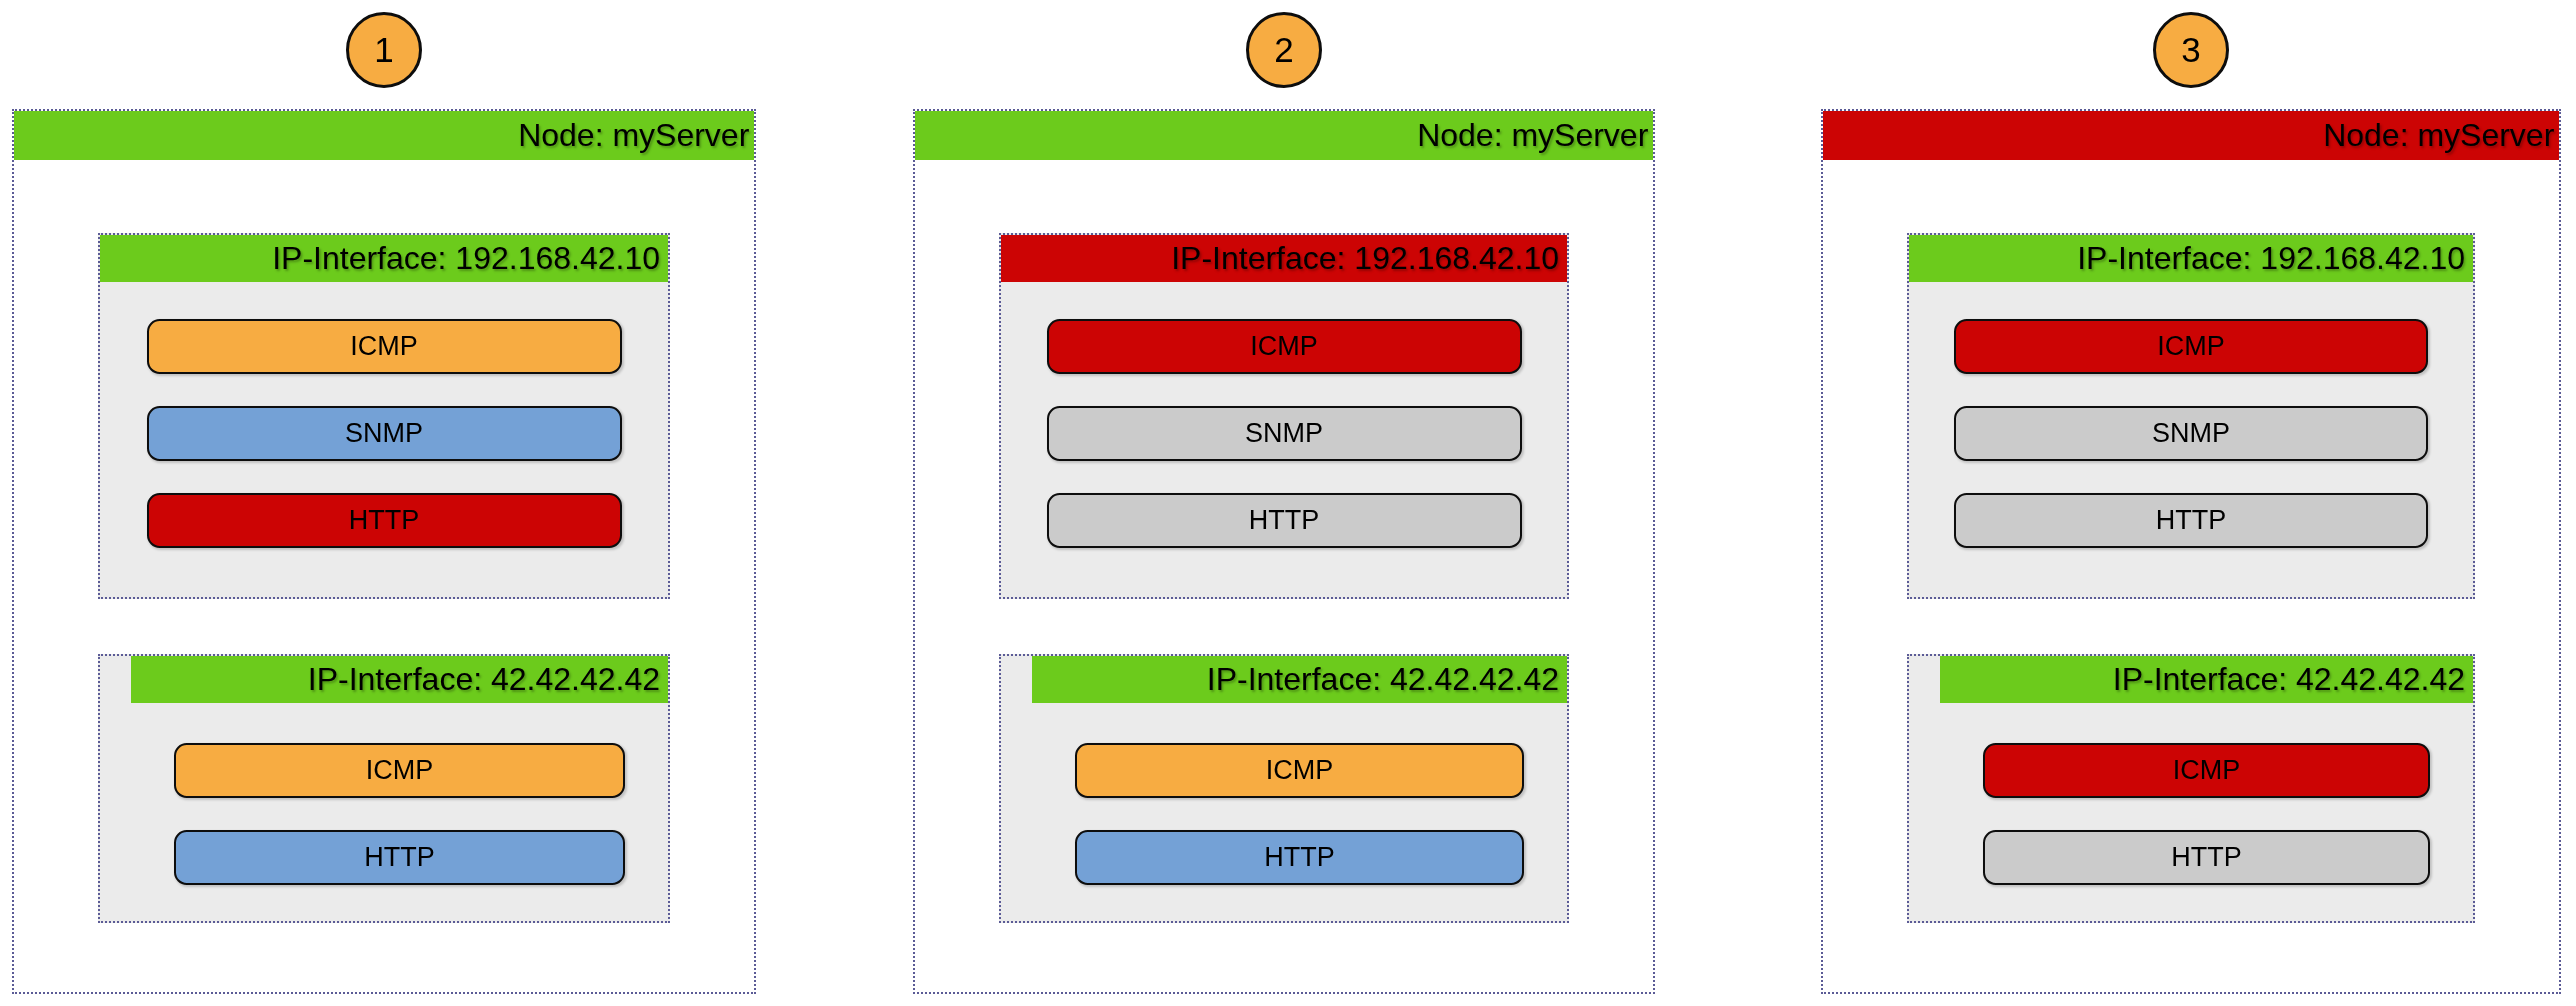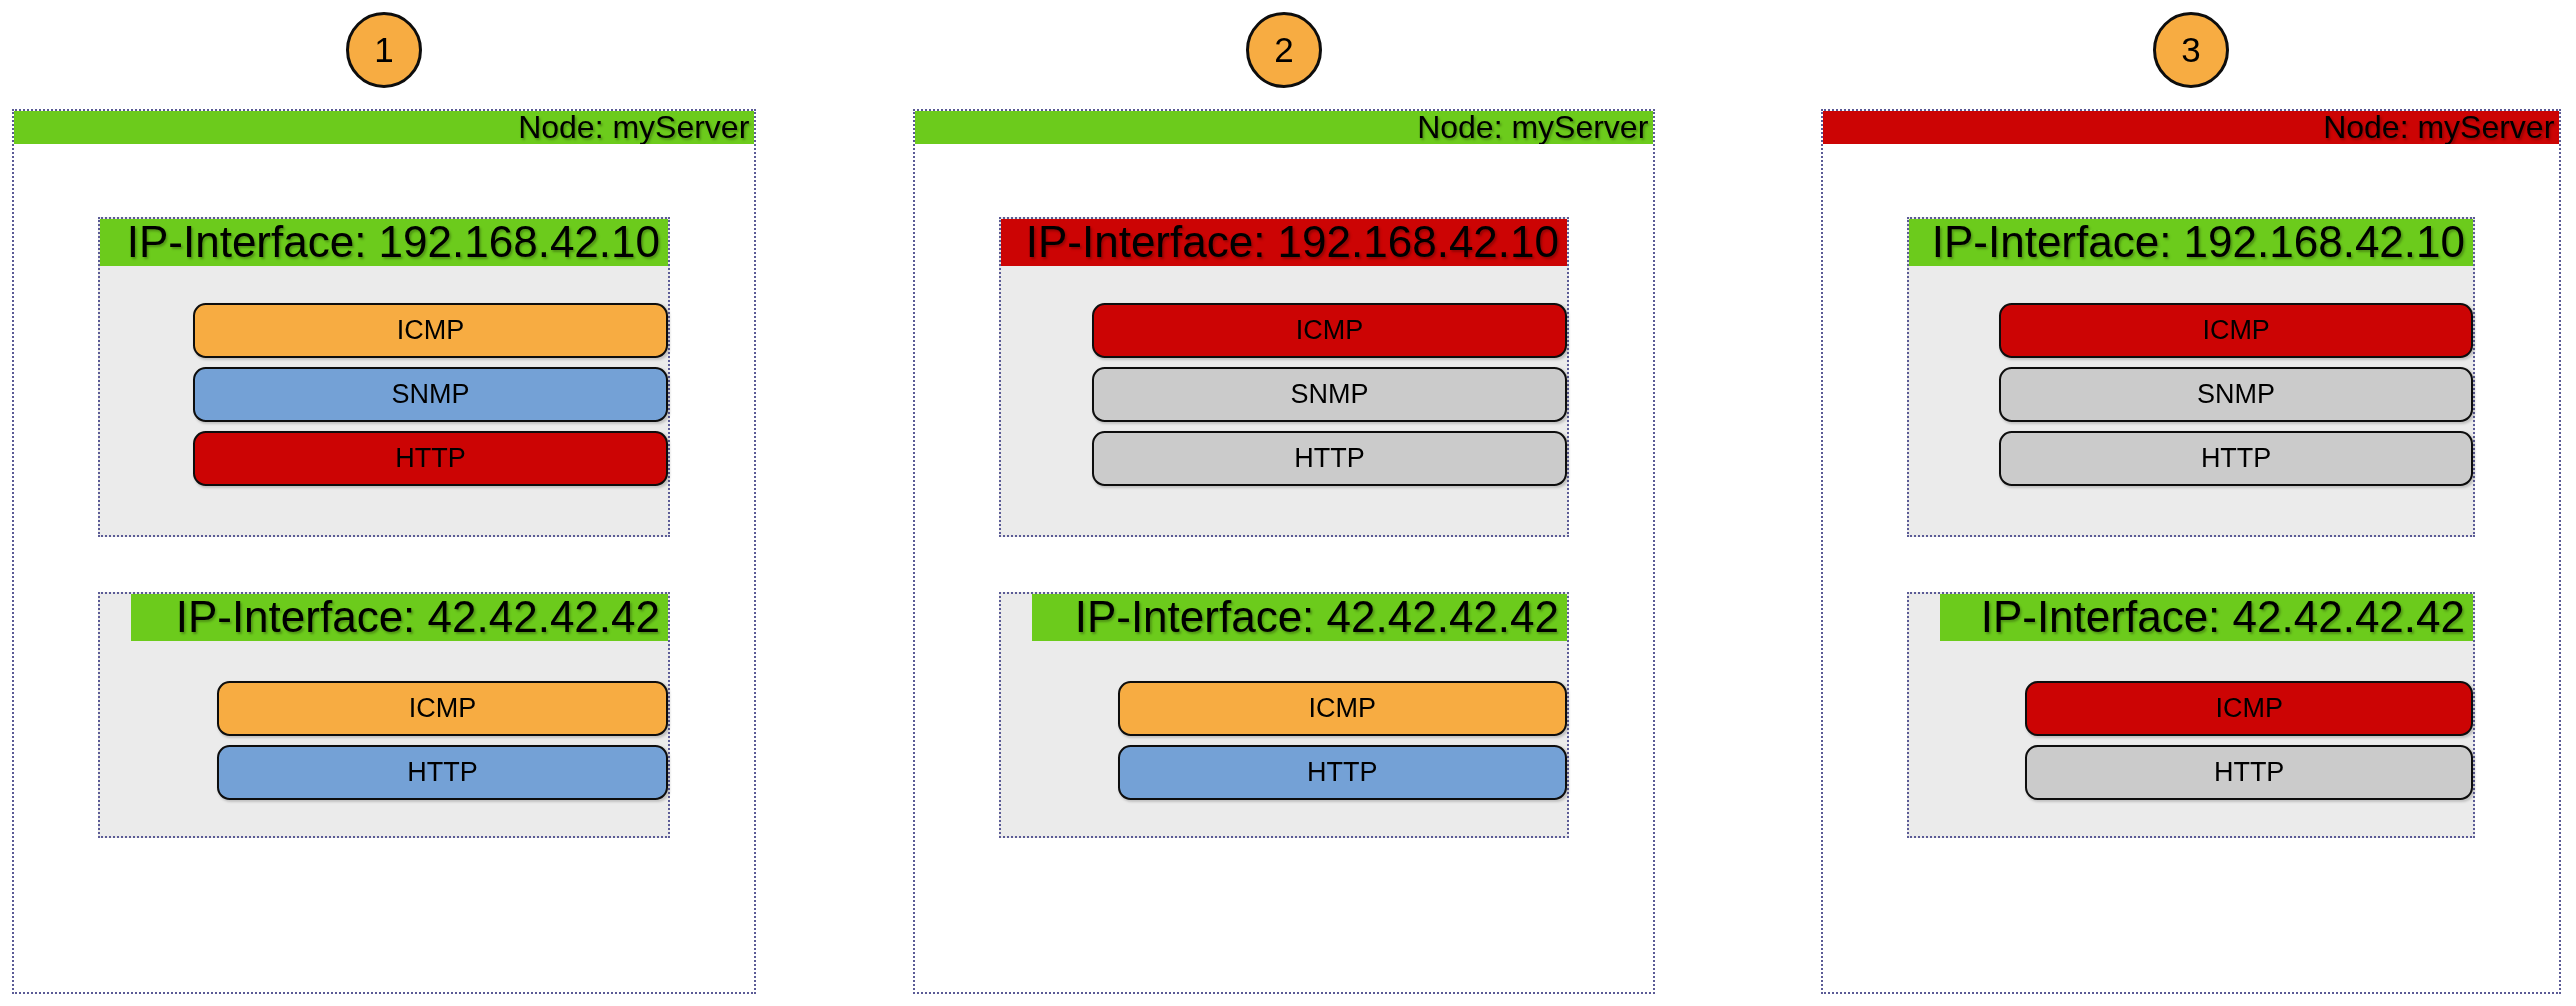--- a/index.html
+++ b/index.html
@@ -17,40 +17,40 @@
     border:3.2px solid #0d0d0d;background:#F7AC42;
     margin:0 auto;display:flex;align-items:center;justify-content:center;
     font-size:35px;
   }
 
   .node-box{
     margin-top:20.6px;height:885px;box-sizing:border-box;
     border:2.4px dotted #5b5b96;background:#ffffff;
   }
   .node-header{
-    height:33px;display:flex;align-items:center;justify-content:flex-end;
+    height:49px;display:flex;align-items:center;justify-content:flex-end;
     padding-right:4.7px;box-sizing:border-box;
     font-size:32px;text-shadow:1.6px 1.6px 2.4px rgba(0,0,0,0.28);
     white-space:nowrap;overflow:hidden;
   }
 
   .iface{
     width:calc(100% - 168px);margin:0 auto;box-sizing:border-box;
     border:2.4px dotted #5b5b96;background:#EBEBEB;
   }
   .iface-1{margin-top:73px;}
   .iface-2{margin-top:55px;padding-left:31px;}
   .iface-header{
     height:47px;display:flex;align-items:center;justify-content:flex-end;
     padding-right:8px;box-sizing:border-box;
-    font-size:44px;text-shadow:1.6px 1.6px 2.4px rgba(0,0,0,0.28);
+    font-size:32px;text-shadow:1.6px 1.6px 2.4px rgba(0,0,0,0.28);
     white-space:nowrap;overflow:hidden;
   }
   .iface-body{
-    display:flex;flex-direction:column;align-items:flex-end;row-gap:9px;
+    display:flex;flex-direction:column;align-items:center;row-gap:32px;
   }
   .iface-1 .iface-body{padding:37px 0 49px;}
   .iface-2 .iface-body{padding:40px 0 36px;}
 
   .badge{
     width:475px;max-width:84%;height:55px;box-sizing:border-box;
     border:2.4px solid #0d0d0d;border-radius:12.7px;
     display:flex;align-items:center;justify-content:center;
     font-size:27px;box-shadow:1.6px 1.6px 2.4px rgba(0,0,0,0.18);
   }

